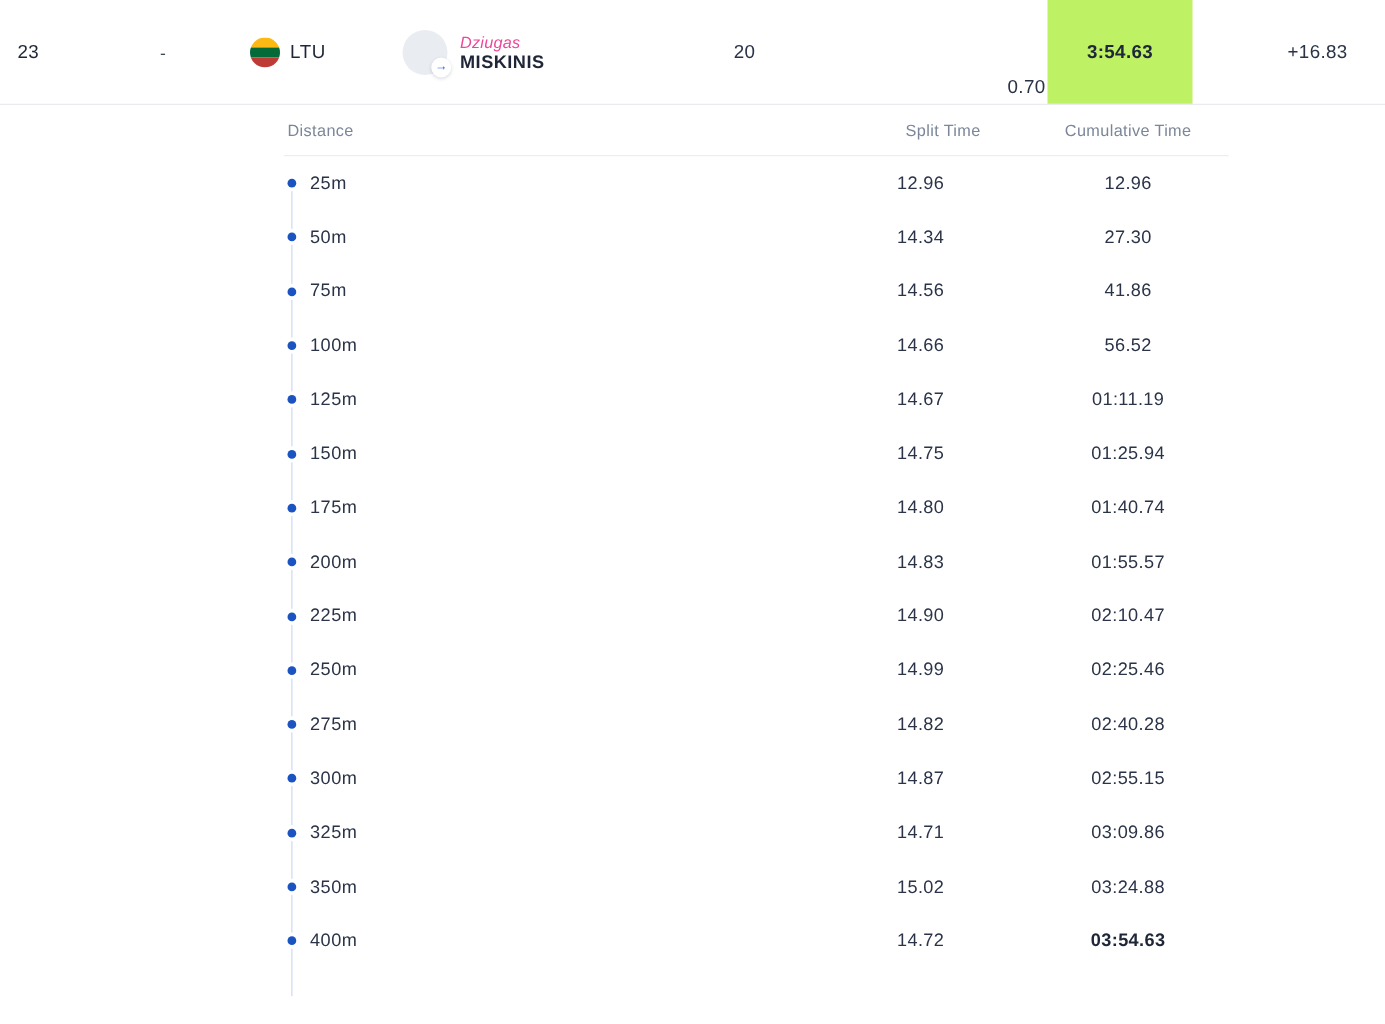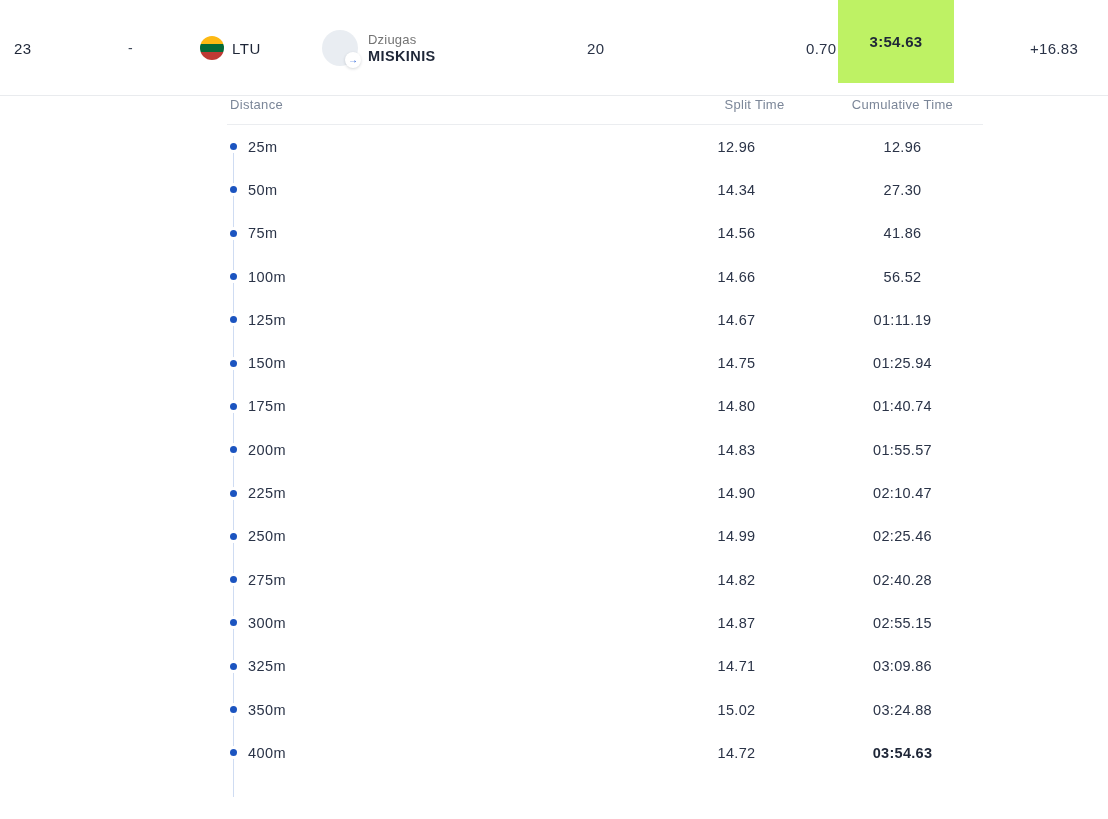--- a/index.html
+++ b/index.html
@@ -8,21 +8,21 @@
     width: 1108px; height: 819px;
     font-family: "Liberation Sans", "DejaVu Sans", sans-serif;
     color: #1e2637;
     position: relative;
     overflow: hidden;
   }
 
   
   .athlete-row {
     position: absolute; left: 0; top: 0;
-    width: 1108px; height: 96px;
+    width: 1108px; height: 84px;
     background: #ffffff;
     border-bottom: 1px solid #e9ebee;
   }
   .athlete-row .abs { position: absolute; top: 50%; transform: translateY(-50%); }
 
   .rank { left: 14px; font-size: 15px; letter-spacing: .3px; color: #1e2637; }
   .dash { left: 128px; font-size: 14px; color: #3e4859; }
 
   .flag {
     left: 200px; width: 24px; height: 24px; border-radius: 50%;
@@ -36,25 +36,25 @@
     background: #e9edf2;
   }
   .avatar-badge {
     position: absolute; right: -3px; bottom: -2px;
     width: 16px; height: 16px; border-radius: 50%;
     background: #ffffff; box-shadow: 0 1px 3px rgba(30,38,55,.18);
     display: flex; align-items: center; justify-content: center;
     font-size: 10px; line-height: 1; color: #2b63d9; cursor: pointer;
   }
   .name-block { left: 368px; display: flex; flex-direction: column; gap: 1px; }
-  .first-name { font-size: 13px; color: #737373; letter-spacing: .2px; }
+  .first-name { font-size: 13px; color: #ec4899; letter-spacing: .2px; font-style: italic; }
   .last-name  { font-size: 14.5px; font-weight: 700; color: #1e2637; letter-spacing: .4px; }
 
   .age { left: 587px; transform: translate(-50%, -50%); font-size: 15px; color: #2a3347; letter-spacing: .3px; }
-  .reaction { left: 806px; transform: translate(-100%, -50%); font-size: 15px; color: #2a3347; letter-spacing: .3px; }
+  .reaction { left: 806px; transform: translate(-100%, -50%); font-size: 15px; color: #2a3347; letter-spacing: .3px; margin-top: 28px; }
 
   .final-col {
     position: absolute; left: 838px; top: 0;
     width: 116px; height: 83px;
     background: #bef264;
     display: flex; align-items: center; justify-content: center;
   }
   .final-time { font-size: 15px; font-weight: 600; color: #1e2637; letter-spacing: .3px; }
 
   .behind { left: 1030px; transform: translate(-50%, -50%); font-size: 15px; color: #2a3347; letter-spacing: .3px; }

